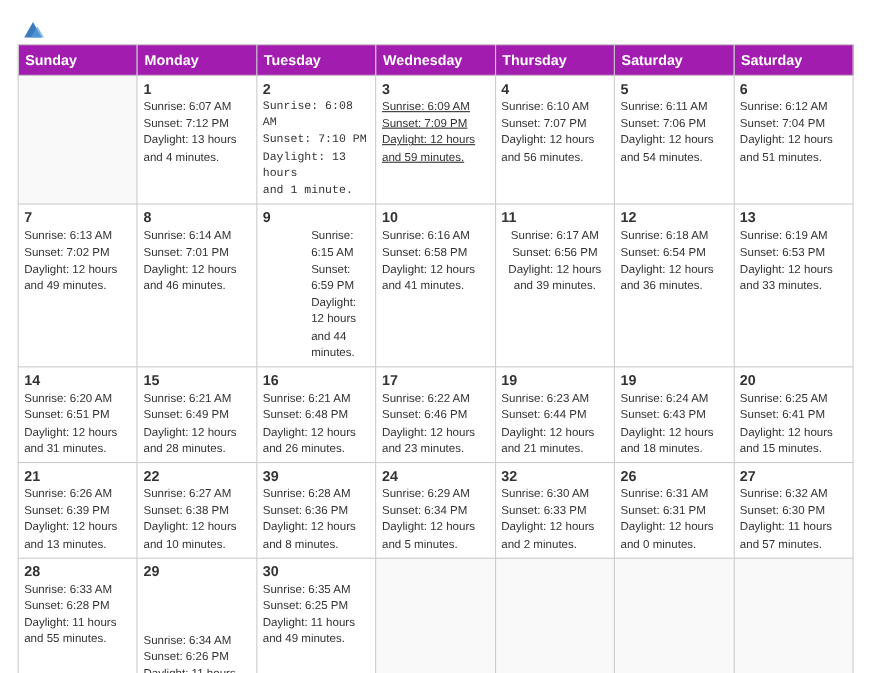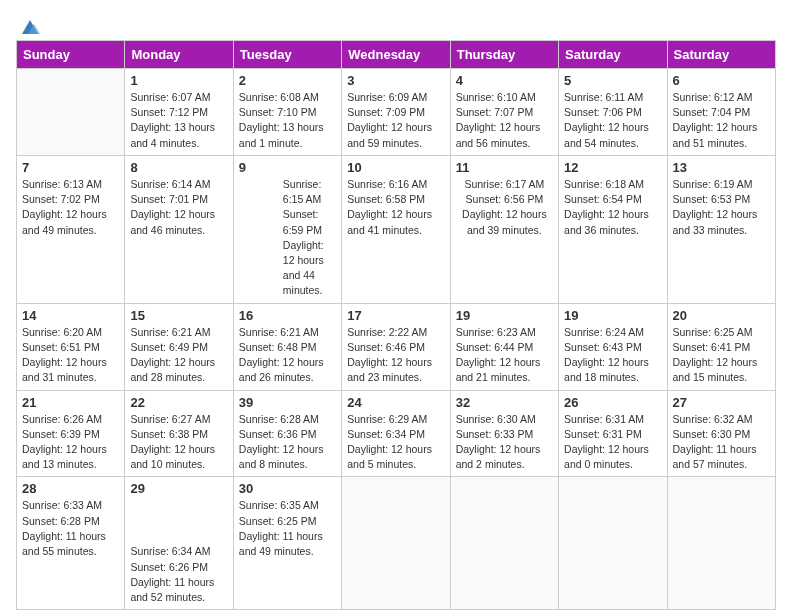--- a/index.html
+++ b/index.html
@@ -126,28 +126,28 @@
         <td class="empty-cell"></td>
         <td>
           <span class="day-num">1</span>
           <div class="day-info" style="white-space: pre-line;">Sunrise: 6:07 AM
 Sunset: 7:12 PM
 Daylight: 13 hours
 and 4 minutes.</div>
         </td>
         <td>
           <span class="day-num">2</span>
-          <div class="day-info" style="white-space: pre-line;">Sunrise: 6:08 AM
+          <div class="day-info" style="white-space: pre-line; font-family: Liberation Mono, monospace;">Sunrise: 6:08 AM
 Sunset: 7:10 PM
 Daylight: 13 hours
 and 1 minute.</div>
         </td>
         <td>
           <span class="day-num">3</span>
-          <div class="day-info" style="white-space: pre-line;">Sunrise: 6:09 AM
+          <div class="day-info" style="white-space: pre-line; text-decoration: underline;">Sunrise: 6:09 AM
 Sunset: 7:09 PM
 Daylight: 12 hours
 and 59 minutes.</div>
         </td>
         <td>
           <span class="day-num">4</span>
           <div class="day-info" style="white-space: pre-line;">Sunrise: 6:10 AM
 Sunset: 7:07 PM
 Daylight: 12 hours
 and 56 minutes.</div>
@@ -235,21 +235,21 @@
         </td>
         <td>
           <span class="day-num">16</span>
           <div class="day-info" style="white-space: pre-line;">Sunrise: 6:21 AM
 Sunset: 6:48 PM
 Daylight: 12 hours
 and 26 minutes.</div>
         </td>
         <td>
           <span class="day-num">17</span>
-          <div class="day-info" style="white-space: pre-line;">Sunrise: 2:22 AM
+          <div class="day-info" style="white-space: pre-line;">Sunrise: 6:22 AM
 Sunset: 6:46 PM
 Daylight: 12 hours
 and 23 minutes.</div>
         </td>
         <td>
           <span class="day-num">19</span>
           <div class="day-info" style="white-space: pre-line;">Sunrise: 6:23 AM
 Sunset: 6:44 PM
 Daylight: 12 hours
 and 21 minutes.</div>

